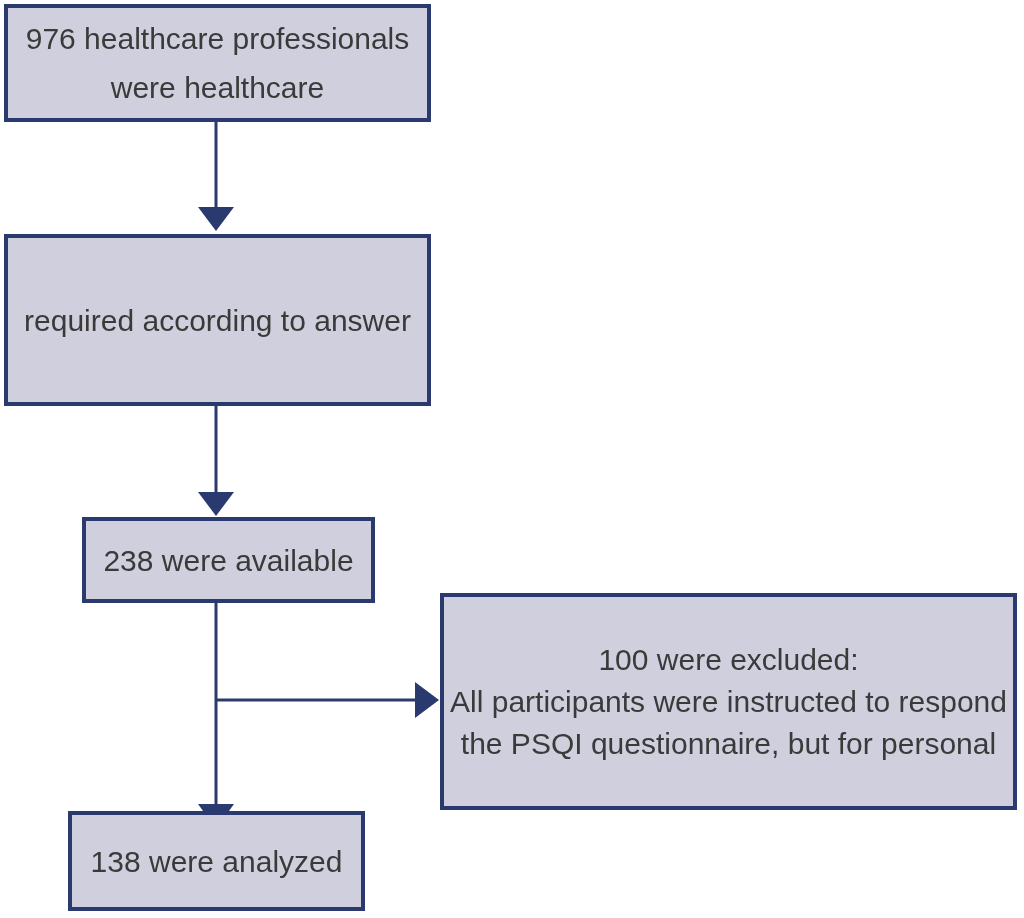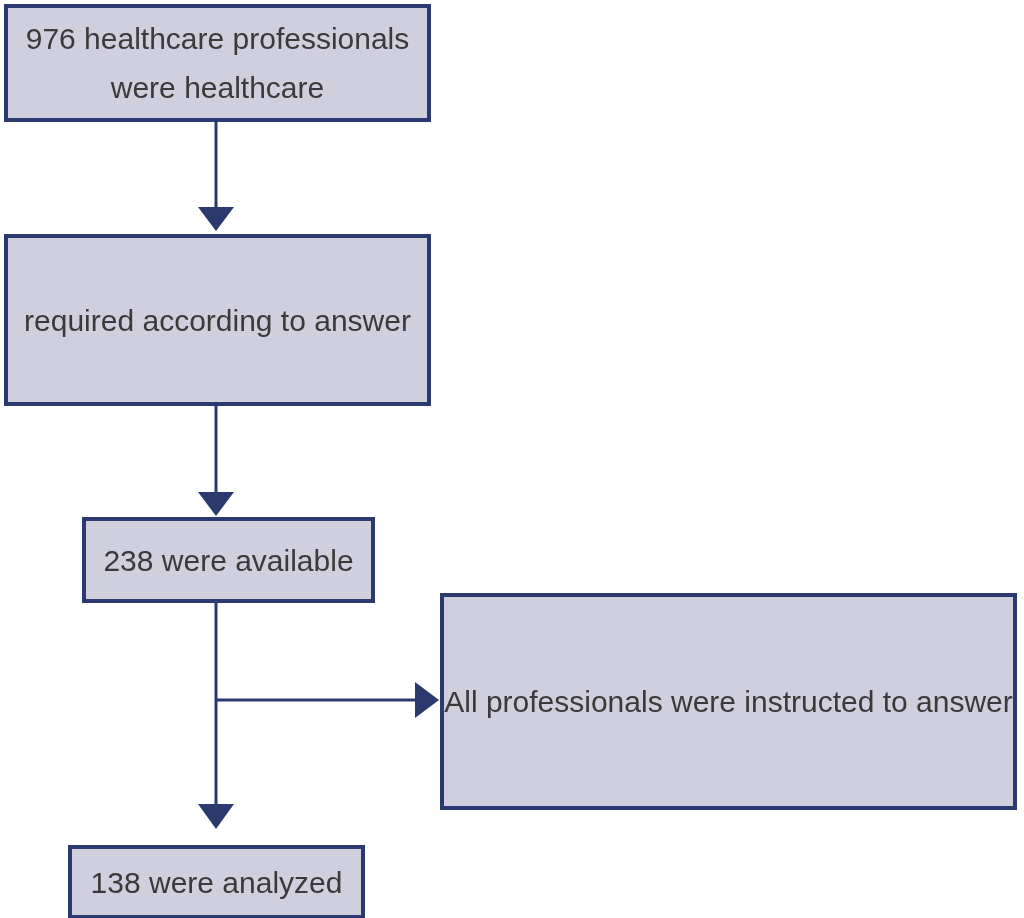--- a/index.html
+++ b/index.html
@@ -31,21 +31,21 @@
     justify-content: center;
     align-items: center;
     text-align: center;
     z-index: 2;
   }
   .flow-box .text-line { white-space: nowrap; }
   #box-identified { left: 4px;   top: 4px;   width: 427px; height: 118px; }
   #box-required   { left: 4px;   top: 234px; width: 427px; height: 172px; }
   #box-available  { left: 69px;  top: 517px; width: 293px; height: 86px; margin-left: 13px;  }
   #box-excluded   { left: 440px; top: 593px; width: 577px; height: 217px; line-height: 42px; }
-  #box-analyzed   { left: 68px;  top: 845px; width: 297px; height: 74px; align-items: center;  }
+  #box-analyzed   { left: 68px;  top: 811px; width: 297px; height: 100px; align-items: center;  }
   #connectors {
     position: absolute;
     left: 0; top: 0;
     width: 1024px; height: 918px;
     z-index: 1;
   }
   #connectors line { stroke: var(--arrow); stroke-width: 3; }
   #connectors polygon { fill: var(--arrow); }
 </style>
 </head>
@@ -79,20 +79,22 @@
 
   <div class="flow-box" id="box-required">
     <div class="text-line">required according to answer</div>
   </div>
 
   <div class="flow-box" id="box-available">
     <div class="text-line">238 were available</div>
   </div>
 
   <div class="flow-box" id="box-excluded">
-    <div class="text-line">All professionals were instructed to answer</div>
+    <div class="text-line">100 were excluded:</div>
+    <div class="text-line">All participants were instructed to respond</div>
+    <div class="text-line">the PSQI questionnaire, but for personal</div>
   </div>
 
   <div class="flow-box" id="box-analyzed">
     <div class="text-line">138 were analyzed</div>
   </div>
 
 </div>
 
 </body></html>

